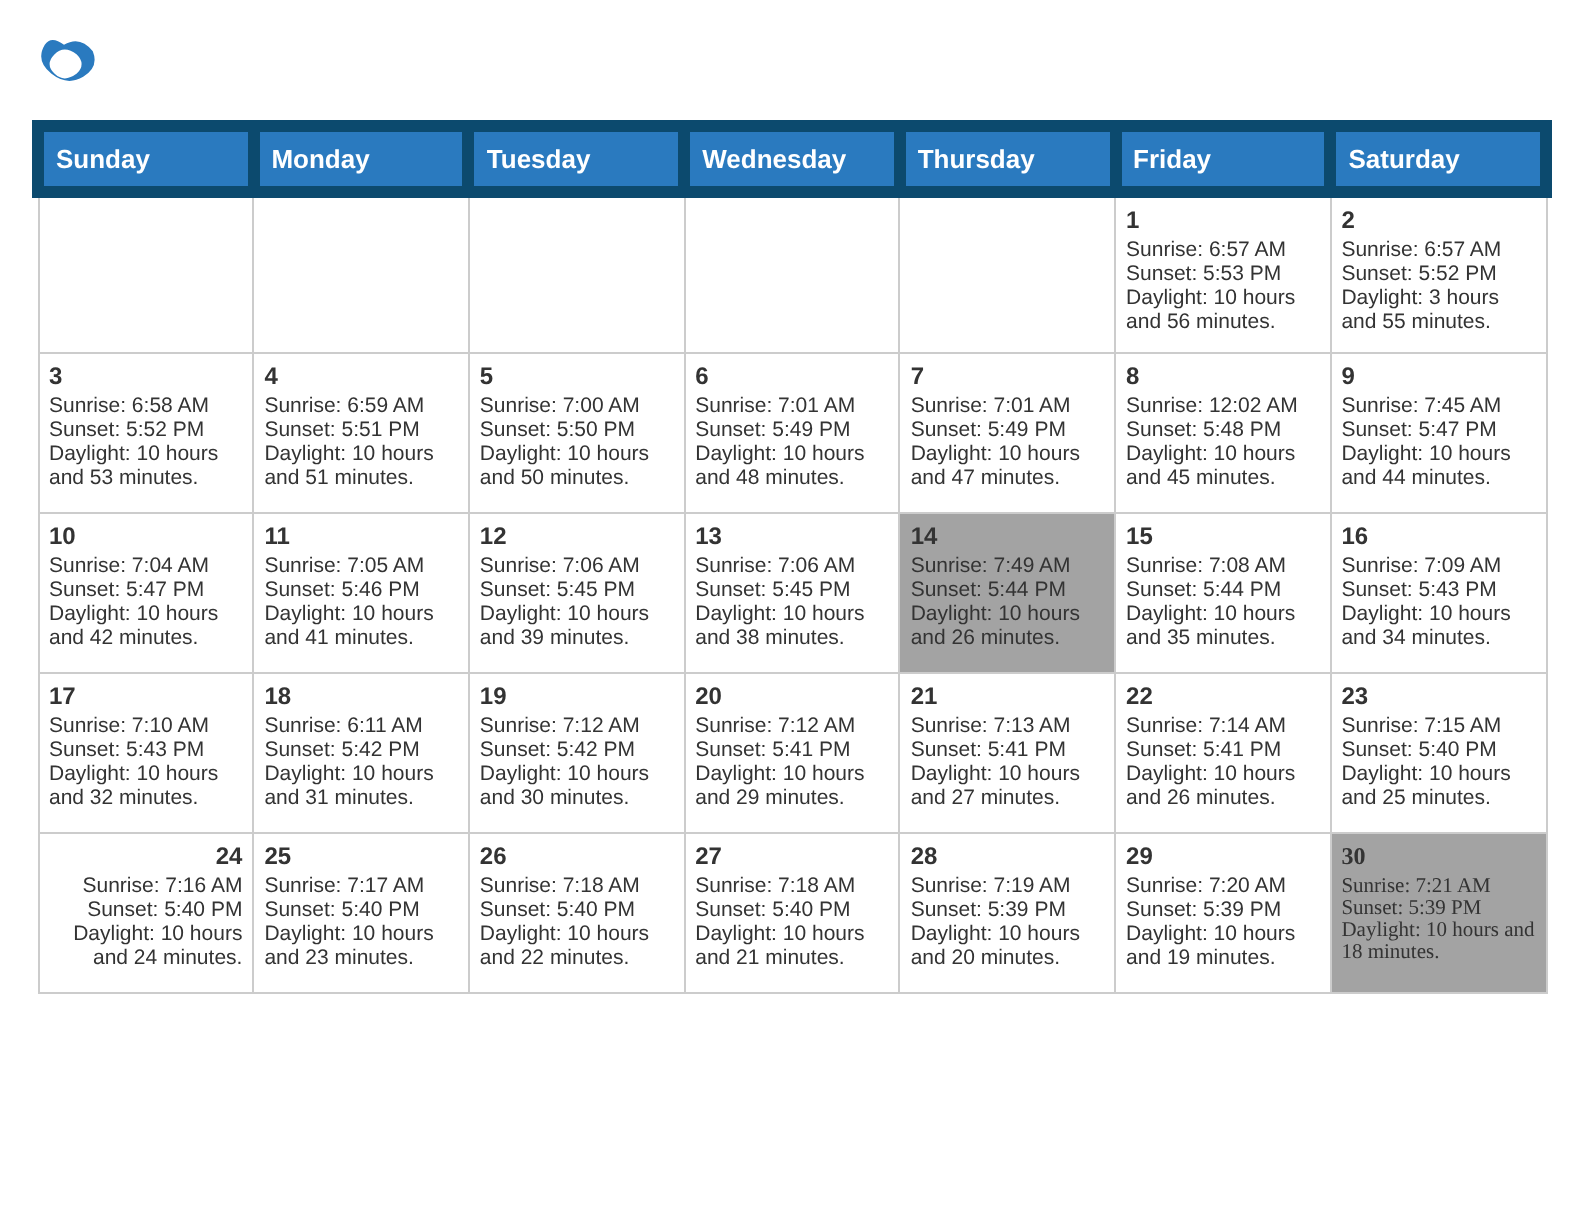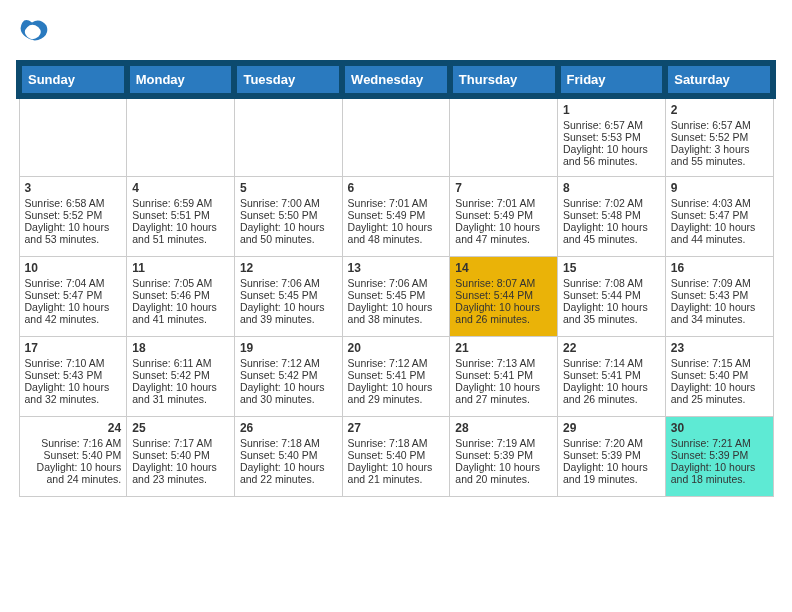--- a/index.html
+++ b/index.html
@@ -160,27 +160,27 @@
           <div>Daylight: 10 hours and 48 minutes.</div>
         </td>
         <td>
           <span class="day-number">7</span>
           <div>Sunrise: 7:01 AM</div>
           <div>Sunset: 5:49 PM</div>
           <div>Daylight: 10 hours and 47 minutes.</div>
         </td>
         <td>
           <span class="day-number">8</span>
-          <div>Sunrise: 7:02 AM</div>
+          <div>Sunrise: 12:02 AM</div>
           <div>Sunset: 5:48 PM</div>
           <div>Daylight: 10 hours and 45 minutes.</div>
         </td>
         <td>
           <span class="day-number">9</span>
-          <div>Sunrise: 4:03 AM</div>
+          <div>Sunrise: 7:45 AM</div>
           <div>Sunset: 5:47 PM</div>
           <div>Daylight: 10 hours and 44 minutes.</div>
         </td>
       </tr>
       <tr class="week-row">
         <td style="background-color: rgb(255, 255, 255);">
           <span class="day-number">10</span>
           <div>Sunrise: 7:04 AM</div>
           <div>Sunset: 5:47 PM</div>
           <div>Daylight: 10 hours and 42 minutes.</div>
@@ -196,23 +196,23 @@
           <div>Sunrise: 7:06 AM</div>
           <div>Sunset: 5:45 PM</div>
           <div>Daylight: 10 hours and 39 minutes.</div>
         </td>
         <td style="background-color: rgb(255, 255, 255);">
           <span class="day-number">13</span>
           <div>Sunrise: 7:06 AM</div>
           <div>Sunset: 5:45 PM</div>
           <div>Daylight: 10 hours and 38 minutes.</div>
         </td>
-        <td style="background-color: #eab308; margin-left: 48px;">
+        <td style="background-color: #a3a3a3; margin-left: 48px;">
           <span class="day-number">14</span>
-          <div>Sunrise: 8:07 AM</div>
+          <div>Sunrise: 7:49 AM</div>
           <div>Sunset: 5:44 PM</div>
           <div>Daylight: 10 hours and 26 minutes.</div>
         </td>
         <td style="background-color: rgb(255, 255, 255);">
           <span class="day-number">15</span>
           <div>Sunrise: 7:08 AM</div>
           <div>Sunset: 5:44 PM</div>
           <div>Daylight: 10 hours and 35 minutes.</div>
         </td>
         <td style="background-color: rgb(255, 255, 255);">
@@ -296,21 +296,21 @@
           <div>Sunrise: 7:19 AM</div>
           <div>Sunset: 5:39 PM</div>
           <div>Daylight: 10 hours and 20 minutes.</div>
         </td>
         <td style="background-color: rgb(255, 255, 255);">
           <span class="day-number">29</span>
           <div>Sunrise: 7:20 AM</div>
           <div>Sunset: 5:39 PM</div>
           <div>Daylight: 10 hours and 19 minutes.</div>
         </td>
-        <td style="background-color: #5eead4;">
+        <td style="background-color: #a3a3a3; font-family: Liberation Serif, serif;">
           <span class="day-number">30</span>
           <div>Sunrise: 7:21 AM</div>
           <div>Sunset: 5:39 PM</div>
           <div>Daylight: 10 hours and 18 minutes.</div>
         </td>
       </tr>
     </tbody>
 </table>
 
 <style>

